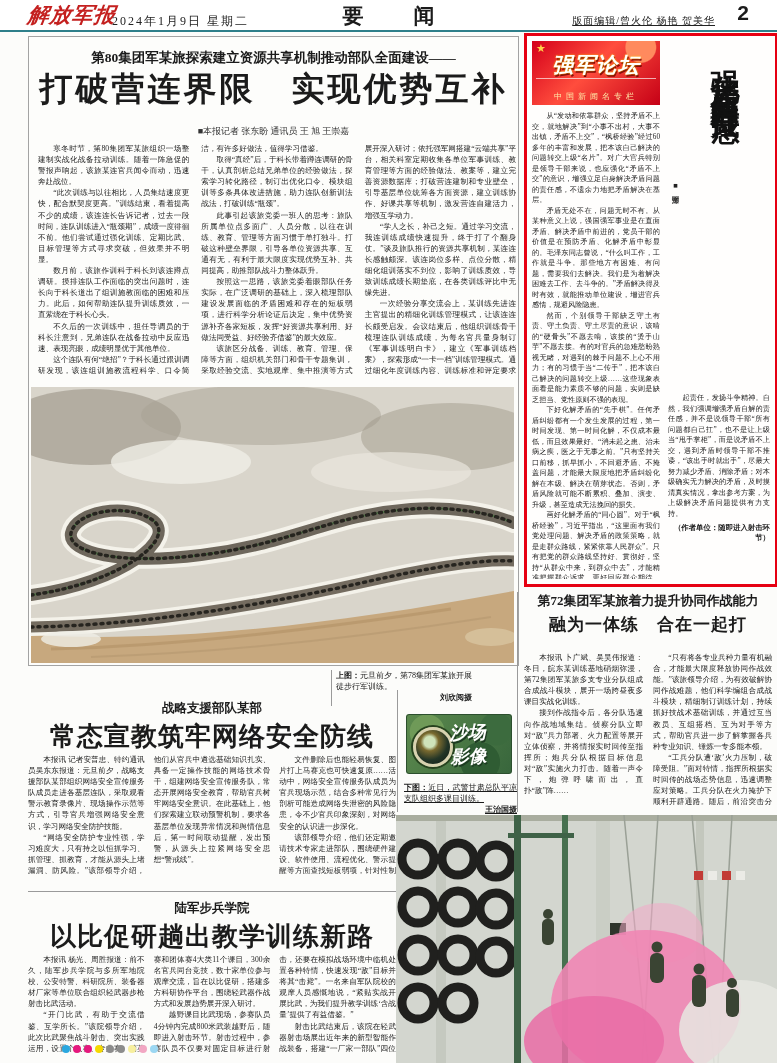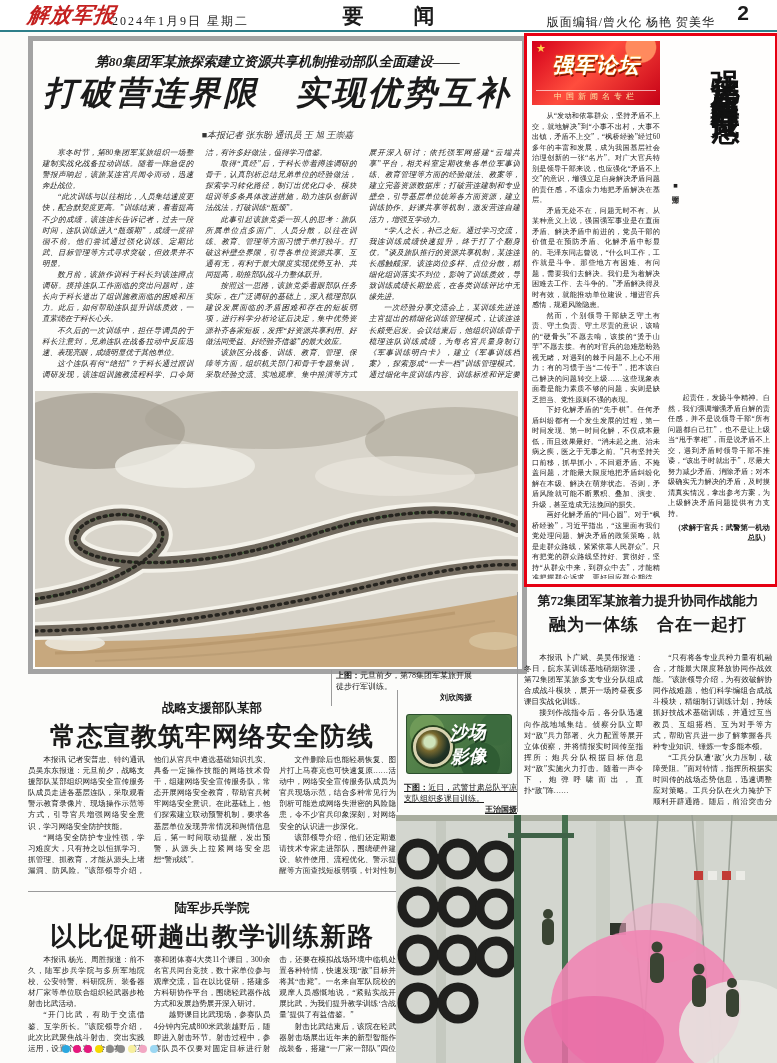--- a/index.html
+++ b/index.html
@@ -5,25 +5,25 @@
   html,body{margin:0;padding:0;background:#888;}
   .page{position:relative;width:777px;height:1063px;background:#fcfcfa;overflow:hidden;
         font-family:"Liberation Serif","DejaVu Serif",serif;color:#1b1b1b;margin:0 auto;}
   
   .hdr{position:absolute;top:0;left:0;width:777px;height:30px;border-bottom:2px solid #2e7f8a;background:#fff;}
   .masthead{position:absolute;left:28px;top:1px;font-size:21px;font-weight:bold;font-style:italic;
             color:#c4201f;letter-spacing:1px;transform:skewX(-8deg);}
   .dateline{position:absolute;left:112px;top:13px;font-size:12px;letter-spacing:2px;color:#222;}
   .secttl{position:absolute;left:0;right:0;top:2px;text-align:center;font-size:21px;font-weight:900;
           font-family:"Liberation Sans","DejaVu Sans",sans-serif;letter-spacing:22px;text-indent:22px;}
-  .editors{position:absolute;right:62px;top:14px;font-size:12px;letter-spacing:1px;color:#222;}
+  .editors{position:absolute;right:62px;top:14px;font-size:10px;letter-spacing:1px;color:#222;text-decoration:underline;}
   .pgnum{position:absolute;right:28px;top:1px;font-size:21px;font-weight:900;
          font-family:"Liberation Sans","DejaVu Sans",sans-serif;}
   
-  .mainbox{position:absolute;left:28px;top:36px;width:489px;height:628px;border:5px solid #a3a3a3;background:#fdfdfb;font-style:italic;}
+  .mainbox{position:absolute;left:28px;top:36px;width:489px;height:628px;border:1px solid #a3a3a3;background:#fdfdfb;}
   .kick{position:absolute;left:0;right:0;text-align:center;font-weight:bold;}
   .m-kick{top:12px;font-size:13.5px;}
   .m-head{position:absolute;left:0;right:0;top:30px;text-align:center;font-size:33px;font-weight:900;
           font-family:"Liberation Sans","DejaVu Sans",sans-serif;letter-spacing:3px;}
   .m-by{position:absolute;left:0;right:0;top:88px;text-align:center;font-size:9px;color:#333;}
   .bodytxt{font-size:7.6px;line-height:11.1px;text-align:justify;overflow:hidden;column-fill:auto;}
   .bodytxt p{margin:0;text-indent:2em;}
   .m-body{position:absolute;left:9px;top:106px;width:478px;height:240px;column-count:3;column-gap:12px;}
   .m-photo{position:absolute;left:2px;top:350px;width:483px;height:276px;}
   
@@ -52,21 +52,21 @@
   .f-right{position:absolute;right:0;top:0;width:102px;height:100%;}
   .banner{position:relative;width:128px;height:64px;margin-bottom:6px;
           background:radial-gradient(circle at 85% 10%,#ff8a5e 0 12%,transparent 13%),
                      linear-gradient(135deg,#d4001a 0%,#ff4d3d 45%,#c50016 100%);
           overflow:hidden;}
   .banner .star{position:absolute;left:4px;top:1px;color:#ffd24a;font-size:11px;}
   .banner .bt{position:absolute;left:0;right:0;top:10px;text-align:center;font-size:21px;font-weight:900;
               font-style:italic;font-family:"Liberation Sans","DejaVu Sans",sans-serif;color:#fff;
               text-shadow:0 0 2px #ffd700,1px 2px 0 #7e0008;letter-spacing:1px;}
   .banner .bsub{position:absolute;left:4px;right:4px;bottom:3px;text-align:center;font-size:8px;
-                color:#ffe9a8;letter-spacing:4px;border-top:1px solid rgba(255,255,255,.65);padding-top:0;}
+                color:#ffe9a8;letter-spacing:4px;border-top:1px solid rgba(255,255,255,.65);padding-top:12px;}
   .f-txt{font-size:7.2px;line-height:10.5px;text-align:justify;}
   .f-txt p{margin:0;text-indent:2em;}
   .vtitle-wrap{position:relative;width:100%;height:352px;}
   .vtitle{position:absolute;left:50%;top:6px;transform:translateX(-34%);writing-mode:vertical-rl;
           font-family:"Liberation Sans","DejaVu Sans",sans-serif;font-weight:900;font-size:29px;
           letter-spacing:5px;color:#111;}
   .vauthor{position:absolute;left:2px;top:140px;writing-mode:vertical-rl;font-size:7.5px;color:#222;}
   .f-attr{font-size:7.4px;font-weight:bold;text-align:right;margin-top:4px;}
   
   .joint{position:absolute;left:524px;top:592px;width:248px;}
@@ -166,36 +166,36 @@
 
   <div class="forum">
     <div class="fb-inner">
       <div class="f-left">
         <div class="banner">
           <div class="star">★</div>
           <div class="bt">强军论坛</div>
           <div class="bsub">中国新闻名专栏</div>
         </div>
         <div class="f-txt">
-            <p>从“发动和依靠群众，坚持矛盾不上交，就地解决”到“小事不出村，大事不出镇，矛盾不上交”，“枫桥经验”经过60多年的丰富和发展，成为我国基层社会治理创新的一张“名片”。对广大官兵特别是领导干部来说，也应强化“矛盾不上交”的意识，增强立足自身解决矛盾问题的责任感，不遗余力地把矛盾解决在基层。</p>
+            <p>从“发动和依靠群众，坚持矛盾不上交，就地解决”到“小事不出村，大事不出镇，矛盾不上交”，“枫桥经验”经过60多年的丰富和发展，把本该自己解决的问题转交上级“名片”。对广大官兵特别是领导干部来说，也应强化“矛盾不上交”的意识，增强立足自身解决矛盾问题的责任感，不遗余力地把矛盾解决在基层。</p>
             <p>矛盾无处不在，问题无时不有。从某种意义上说，强国强军事业是在直面矛盾、解决矛盾中前进的，党员干部的价值是在预防矛盾、化解矛盾中彰显的。毛泽东同志曾说，“什么叫工作，工作就是斗争。那些地方有困难、有问题，需要我们去解决。我们是为着解决困难去工作、去斗争的。”矛盾解决得及时有效，就能推动单位建设，增进官兵感情，规避风险隐患。</p>
             <p>然而，个别领导干部缺乏守土有责、守土负责、守土尽责的意识，该啃的“硬骨头”不愿去啃，该接的“烫手山芋”不愿去接。有的对官兵的急难愁盼熟视无睹，对遇到的棘手问题不上心不用力；有的习惯于当“二传手”，把本该自己解决的问题转交上级……这些现象表面看是能力素质不够的问题，实则是缺乏担当、党性原则不强的表现。</p>
             <p>下好化解矛盾的“先手棋”。任何矛盾纠纷都有一个发生发展的过程，第一时间发现、第一时间化解，不仅成本最低，而且效果最好。“消未起之患、治未病之疾，医之于无事之前。”只有坚持关口前移，抓早抓小，不回避矛盾、不掩盖问题，才能最大限度地把矛盾纠纷化解在本级、解决在萌芽状态。否则，矛盾风险就可能不断累积、叠加、演变、升级，甚至造成无法挽回的损失。</p>
             <p>画好化解矛盾的“同心圆”。对于“枫桥经验”，习近平指出，“这里面有我们党处理问题、解决矛盾的政策策略，就是走群众路线，紧紧依靠人民群众”。只有把党的群众路线坚持好、贯彻好，坚持“从群众中来，到群众中去”，才能精准把握群众诉求，更好回应群众期待。这启示我们，必须尊重官兵主体地位和首创精神，自觉问计于官兵、集智于官兵、求解于官兵，努力在化解矛盾上有新突破，在推动单位建设上有新进步。</p>
           </div>
       </div>
       <div class="f-right">
         <div class="vtitle-wrap">
           <div class="vtitle">强化矛盾自解的责任感</div>
           <div class="vauthor">■童明洋</div>
         </div>
         <div class="f-txt">
             <p>起责任，发扬斗争精神。自然，我们强调增强矛盾自解的责任感，并不是说领导干部“所有问题都自己扛”，也不是让上级当“甩手掌柜”，而是说矛盾不上交，遇到矛盾时领导干部不推诿，“该出手时就出手”，尽最大努力减少矛盾、消除矛盾；对本级确实无力解决的矛盾，及时摸清真实情况，拿出参考方案，为上级解决矛盾问题提供有力支持。</p>
           </div>
-        <div class="f-attr">（求解于官兵：武警第一机动总队）</div>
+        <div class="f-attr">（作者单位：随即进入射击环节）</div>
       </div>
     </div>
   </div>
 
   <div class="joint">
     <div class="j-kick">第72集团军某旅着力提升协同作战能力</div>
     <div class="j-head">融为一体练　合在一起打</div>
     <div class="bodytxt j-body">
         <p>本报讯 卜广斌、吴昊伟报道：冬日，皖东某训练基地硝烟弥漫，第72集团军某旅多支专业分队组成合成战斗模块，展开一场跨昼夜多课目实战化训练。</p>
         <p>接到作战指令后，各分队迅速向作战地域集结。侦察分队立即对“敌”兵力部署、火力配置等展开立体侦察，并将情报实时回传至指挥所；炮兵分队根据目标信息对“敌”实施火力打击。随着一声令下，炮弹呼啸而出，直扑“敌”阵……</p>

